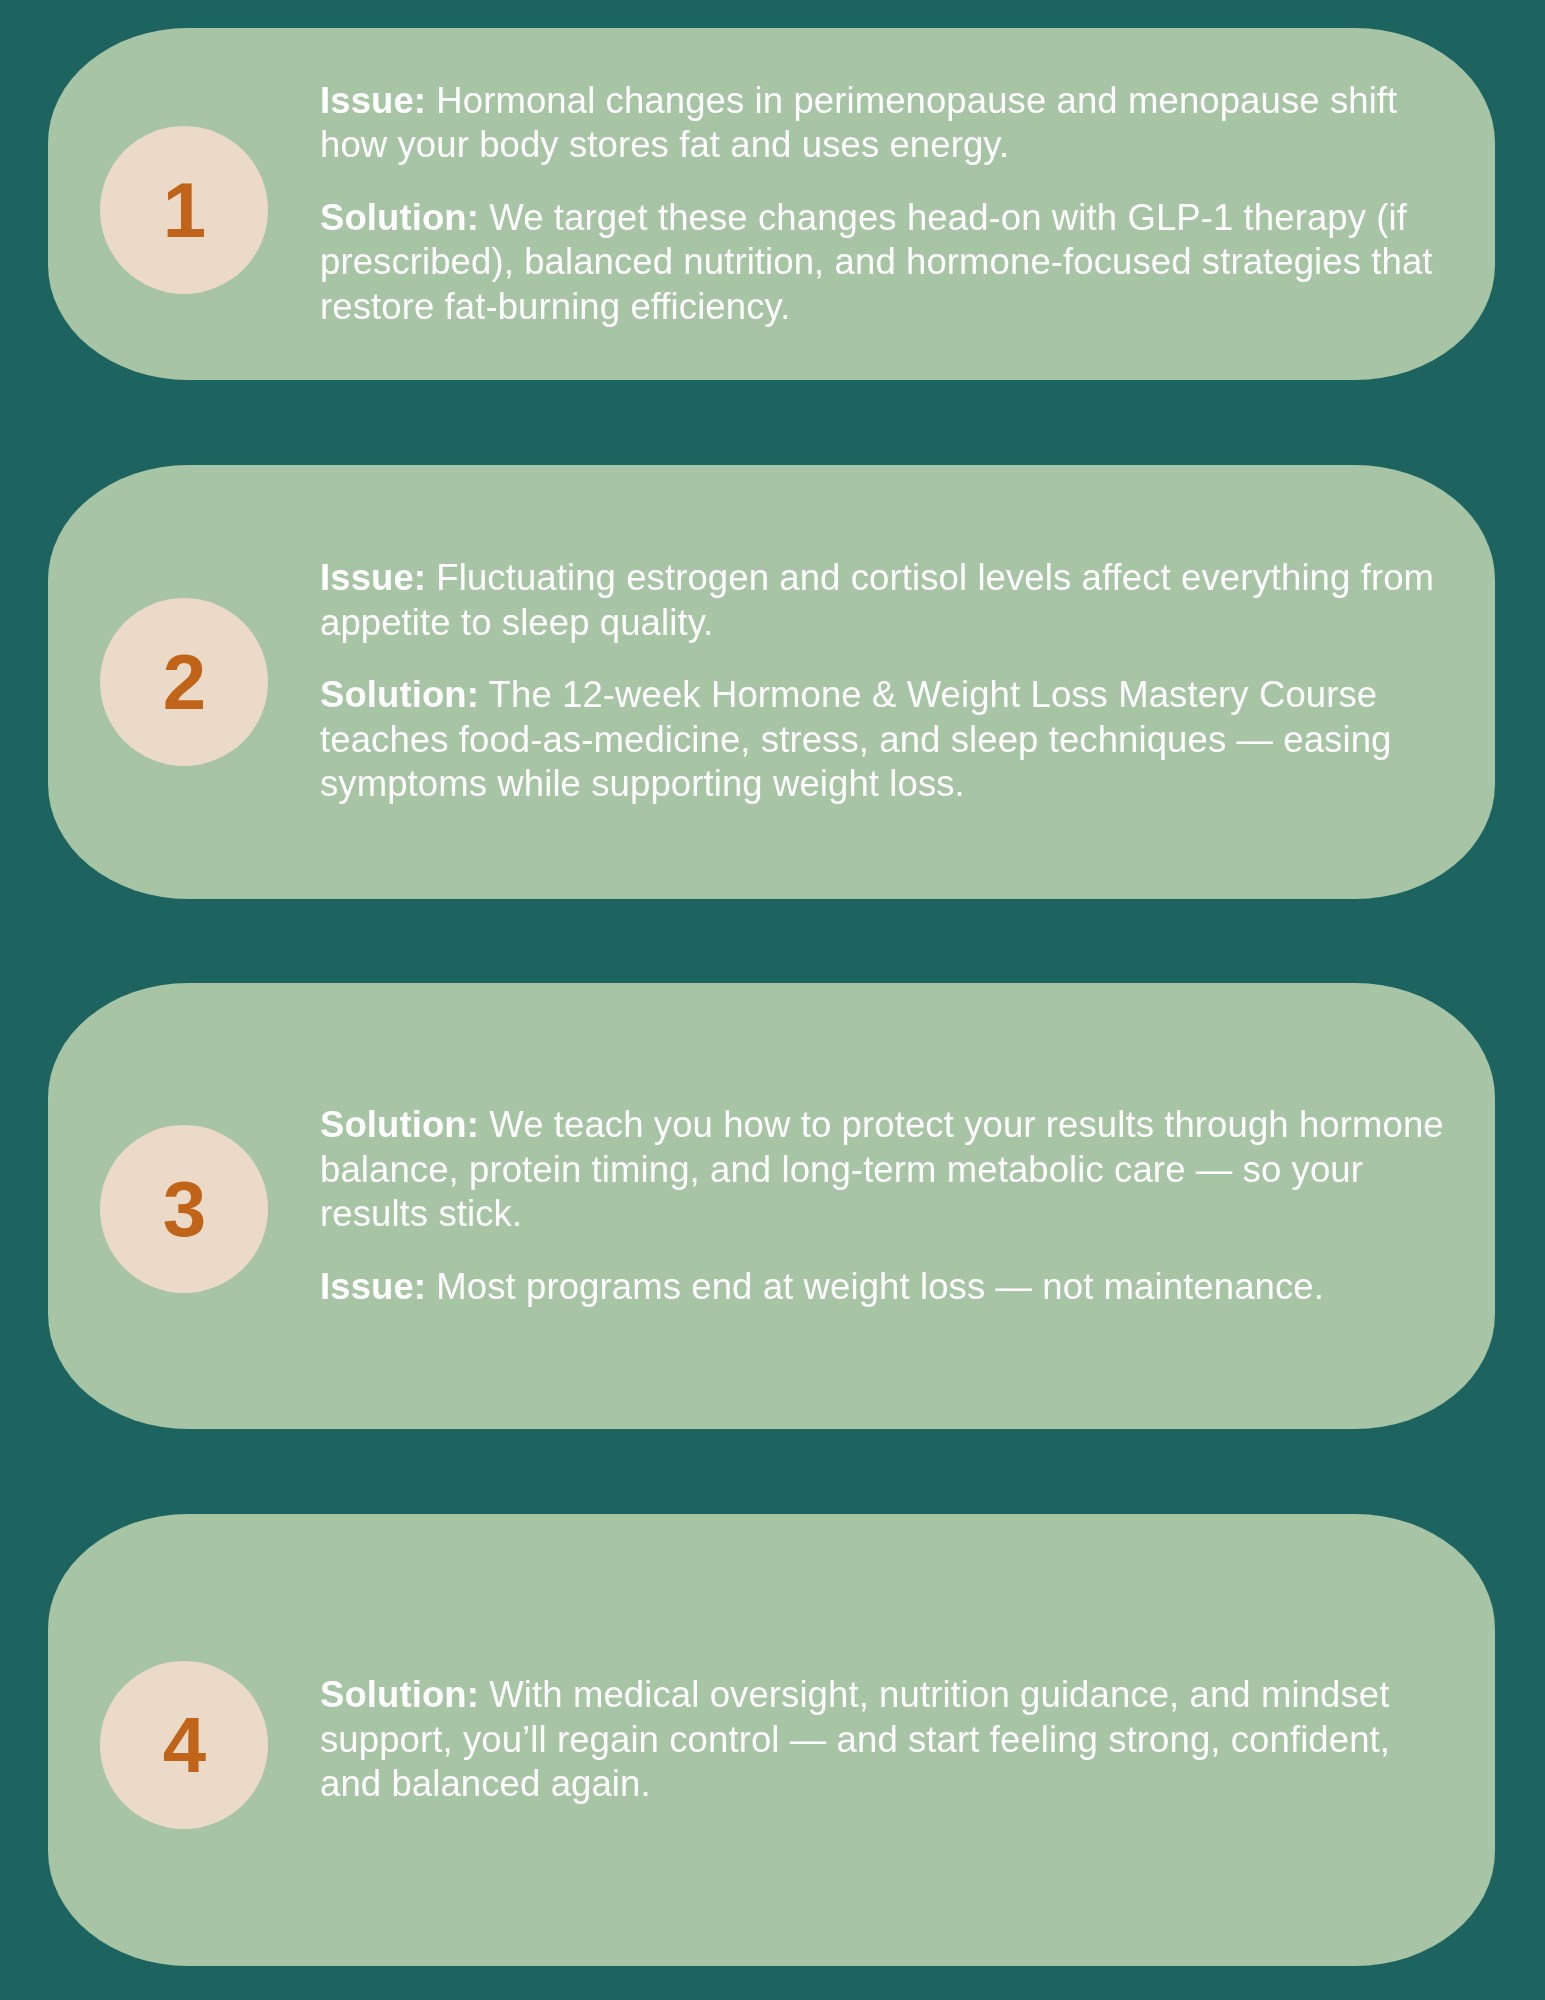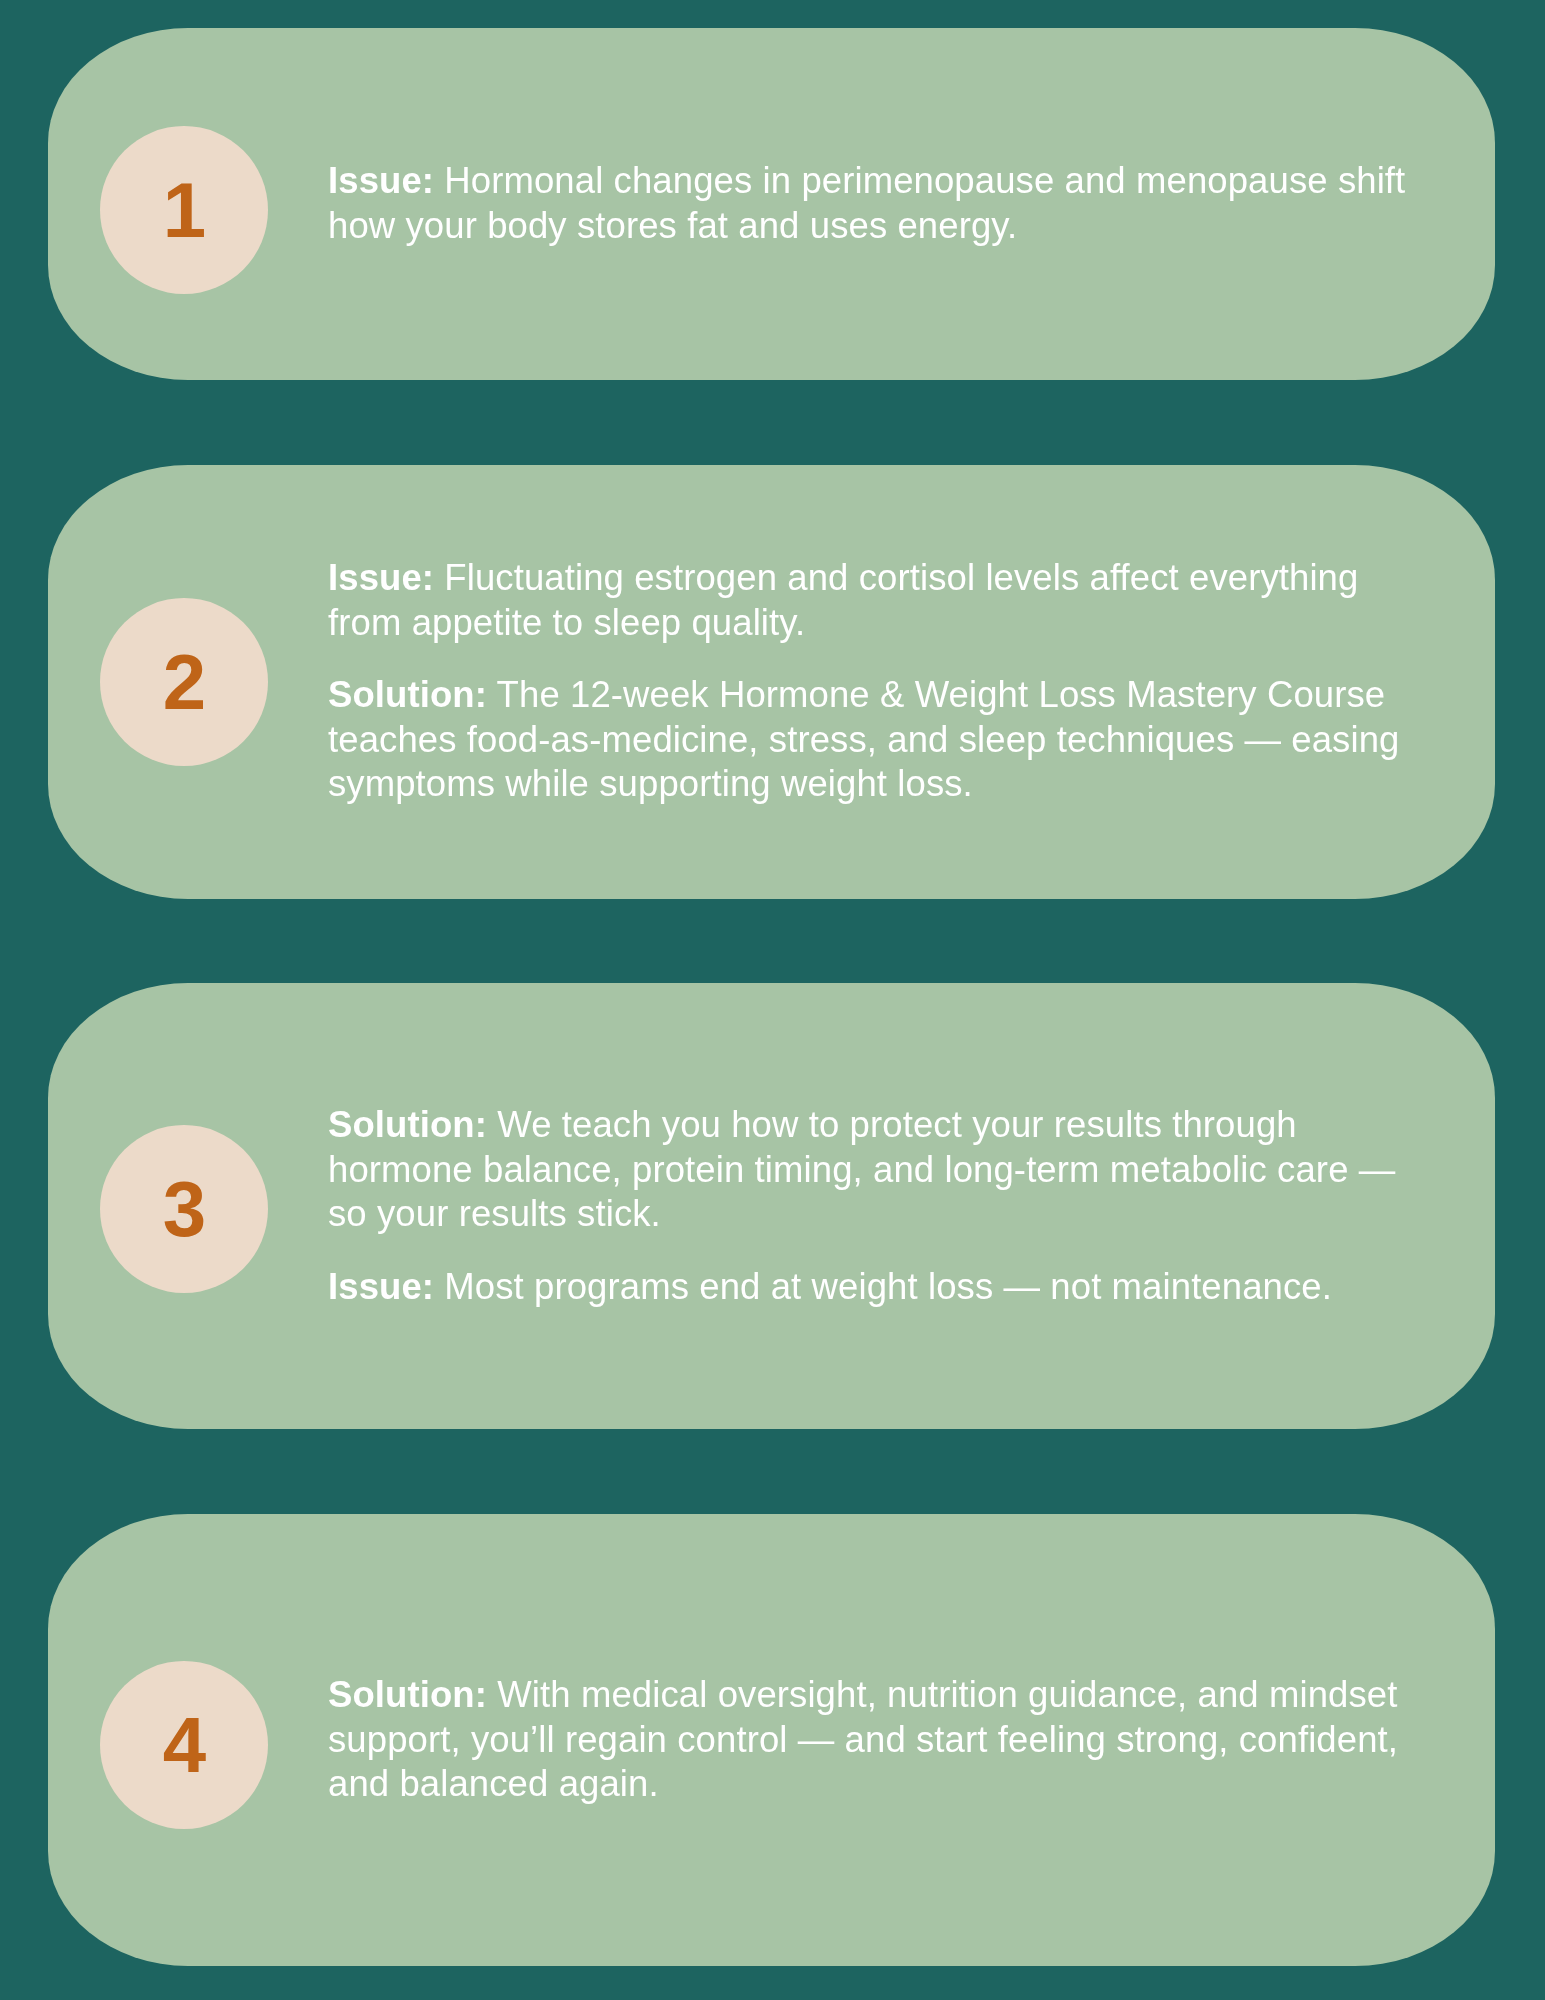--- a/index.html
+++ b/index.html
@@ -68,21 +68,21 @@
     padding: 0 46px 0 48px;
     box-sizing: border-box;
   }
 
   .para {
     color: #ffffff;
     font-size: 36.5px;
     line-height: 1.22;
     font-weight: 400;
     letter-spacing: 0.1px;
-    margin: 12px;
+    margin: 4px;
   }
 
   .para + .para {
     margin-top: 28px;
   }
 
   .lead {
     font-weight: 700;
   }
 
@@ -97,20 +97,23 @@
 
 <div class="board">
 
   <div class="card card-1">
     <div class="badge">
       <span class="badge-number">1</span>
     </div>
     <div class="card-body">
       <p class="para">
         <span class="lead">Issue:</span><span> Hormonal changes in perimenopause and menopause shift how your body stores fat and uses energy.</span>
+      </p>
+      <p class="para">
+        <span class="lead">Solution:</span><span> We target these changes head-on with GLP-1 therapy (if prescribed), balanced nutrition, and hormone-focused strategies that restore fat-burning efficiency.</span>
       </p>
     </div>
   </div>
 
   <div class="card card-2">
     <div class="badge">
       <span class="badge-number">2</span>
     </div>
     <div class="card-body">
       <p class="para">

